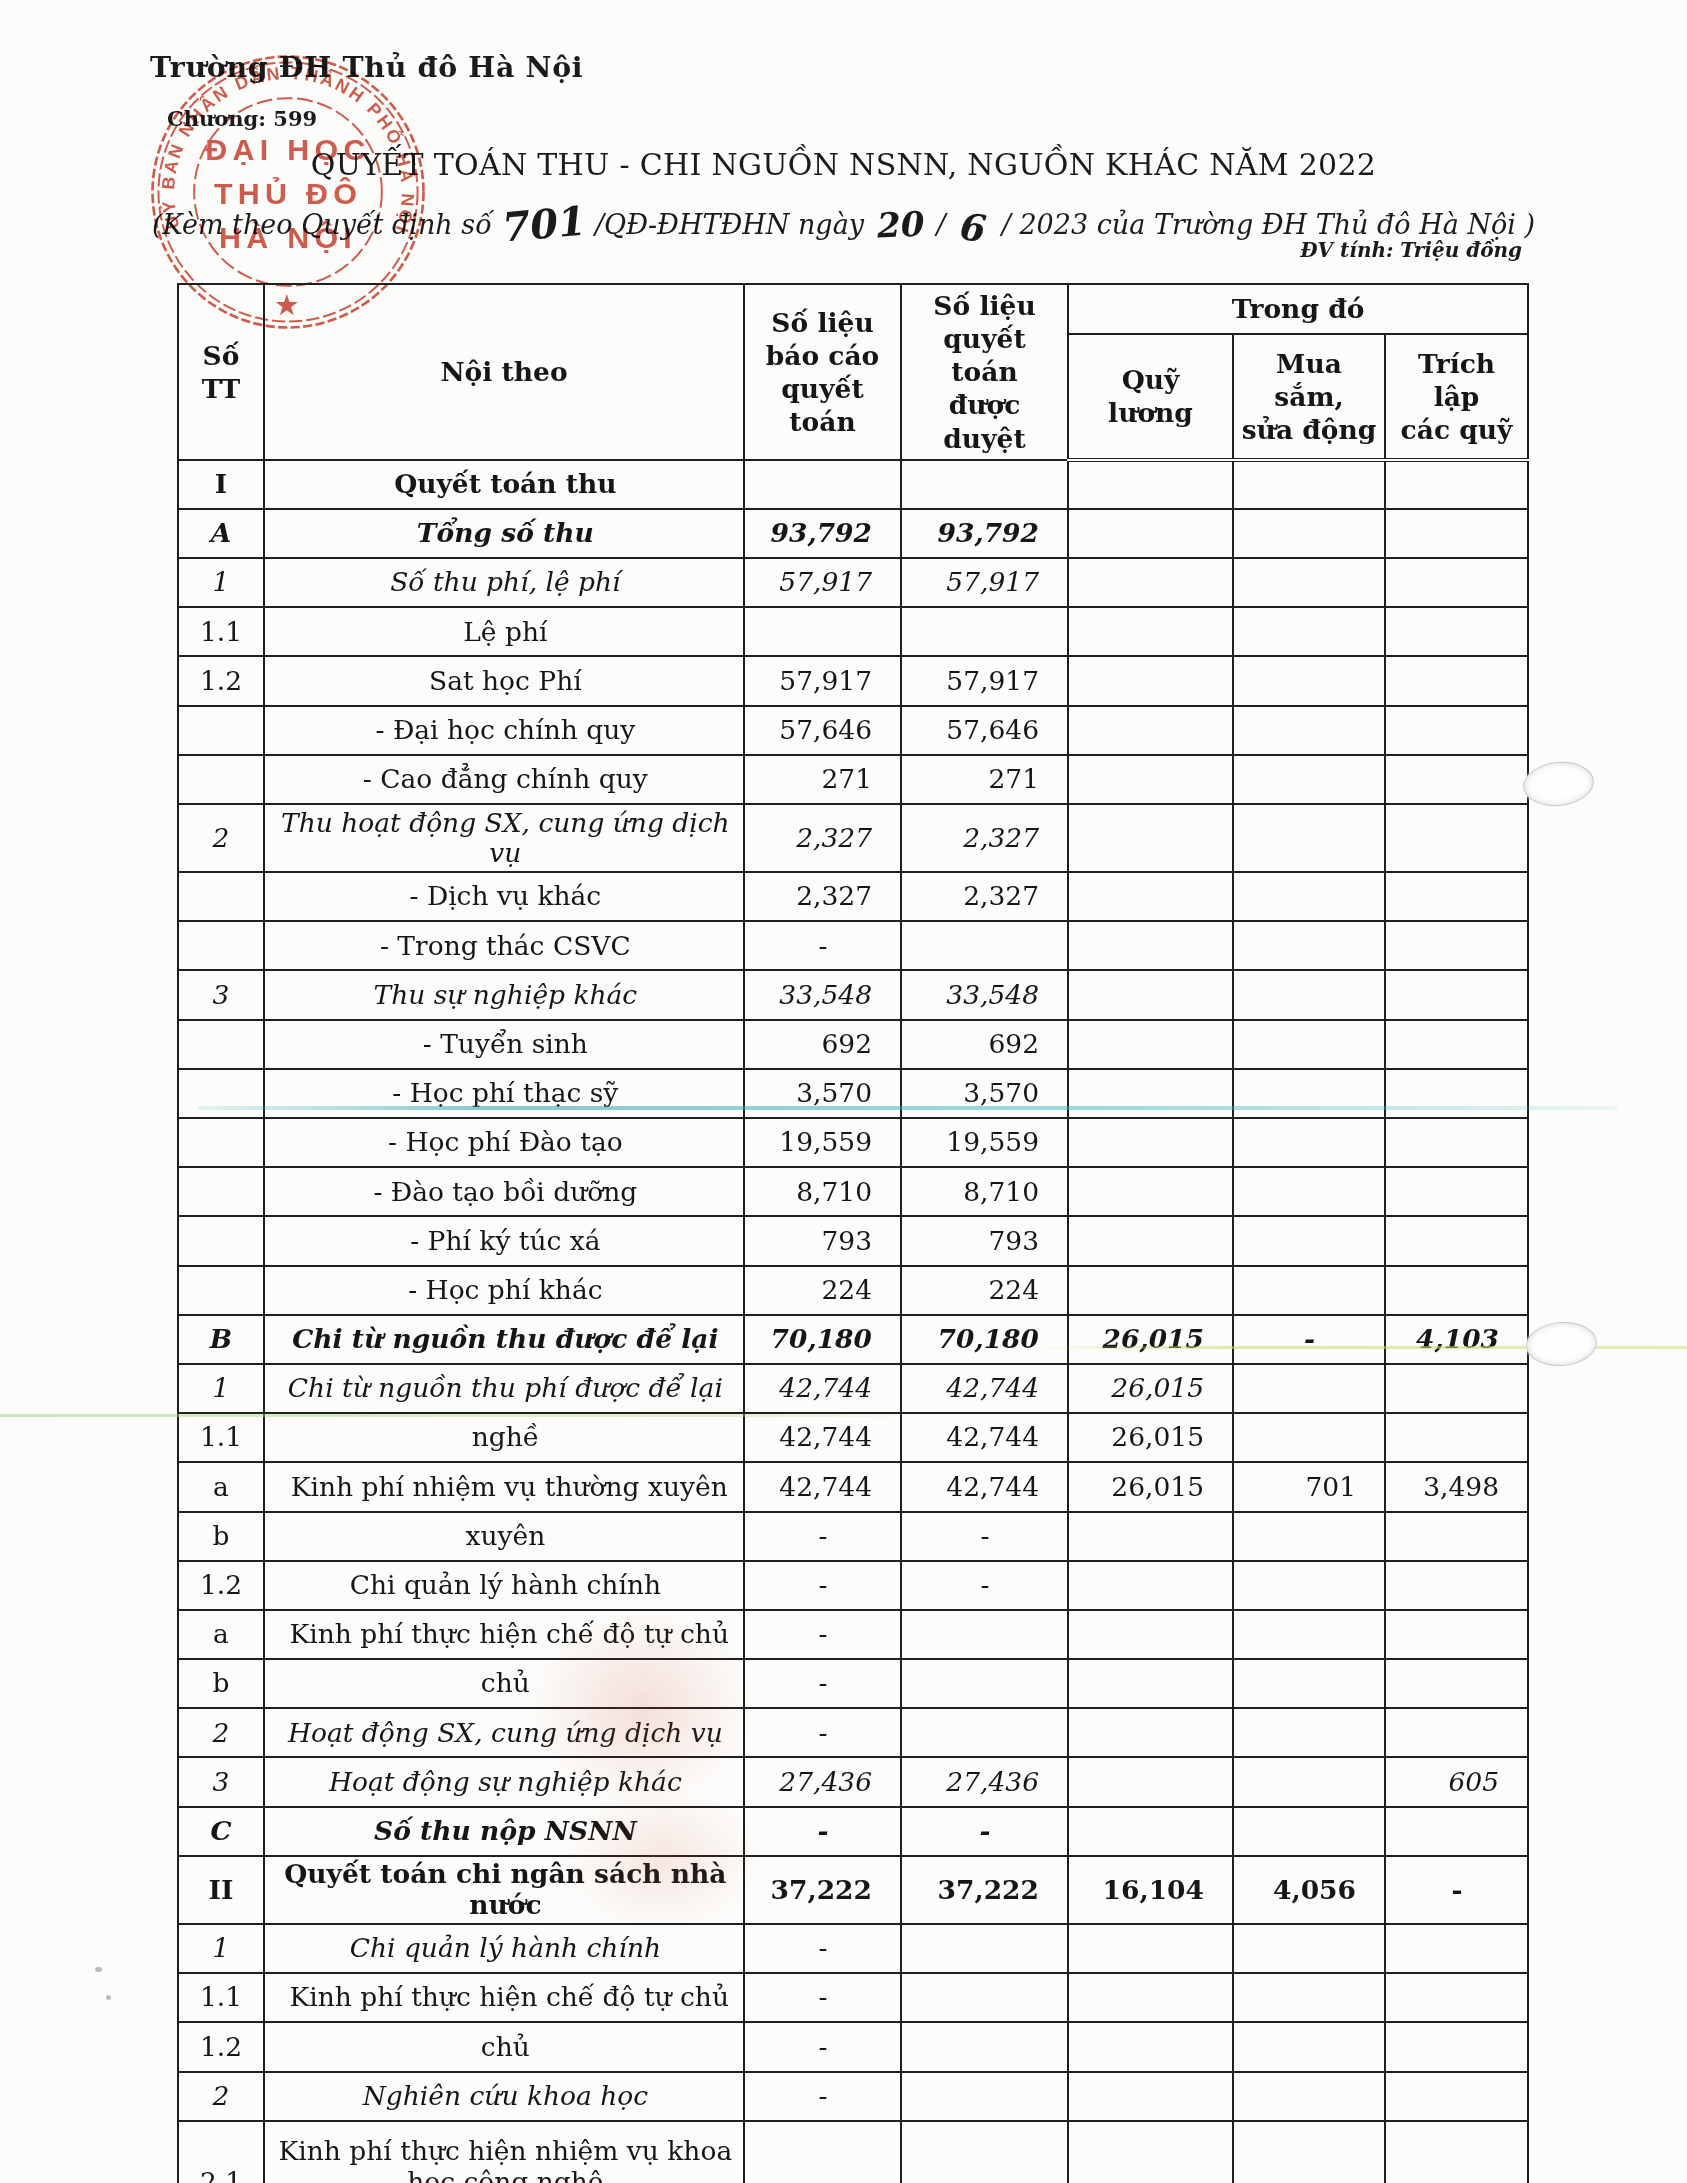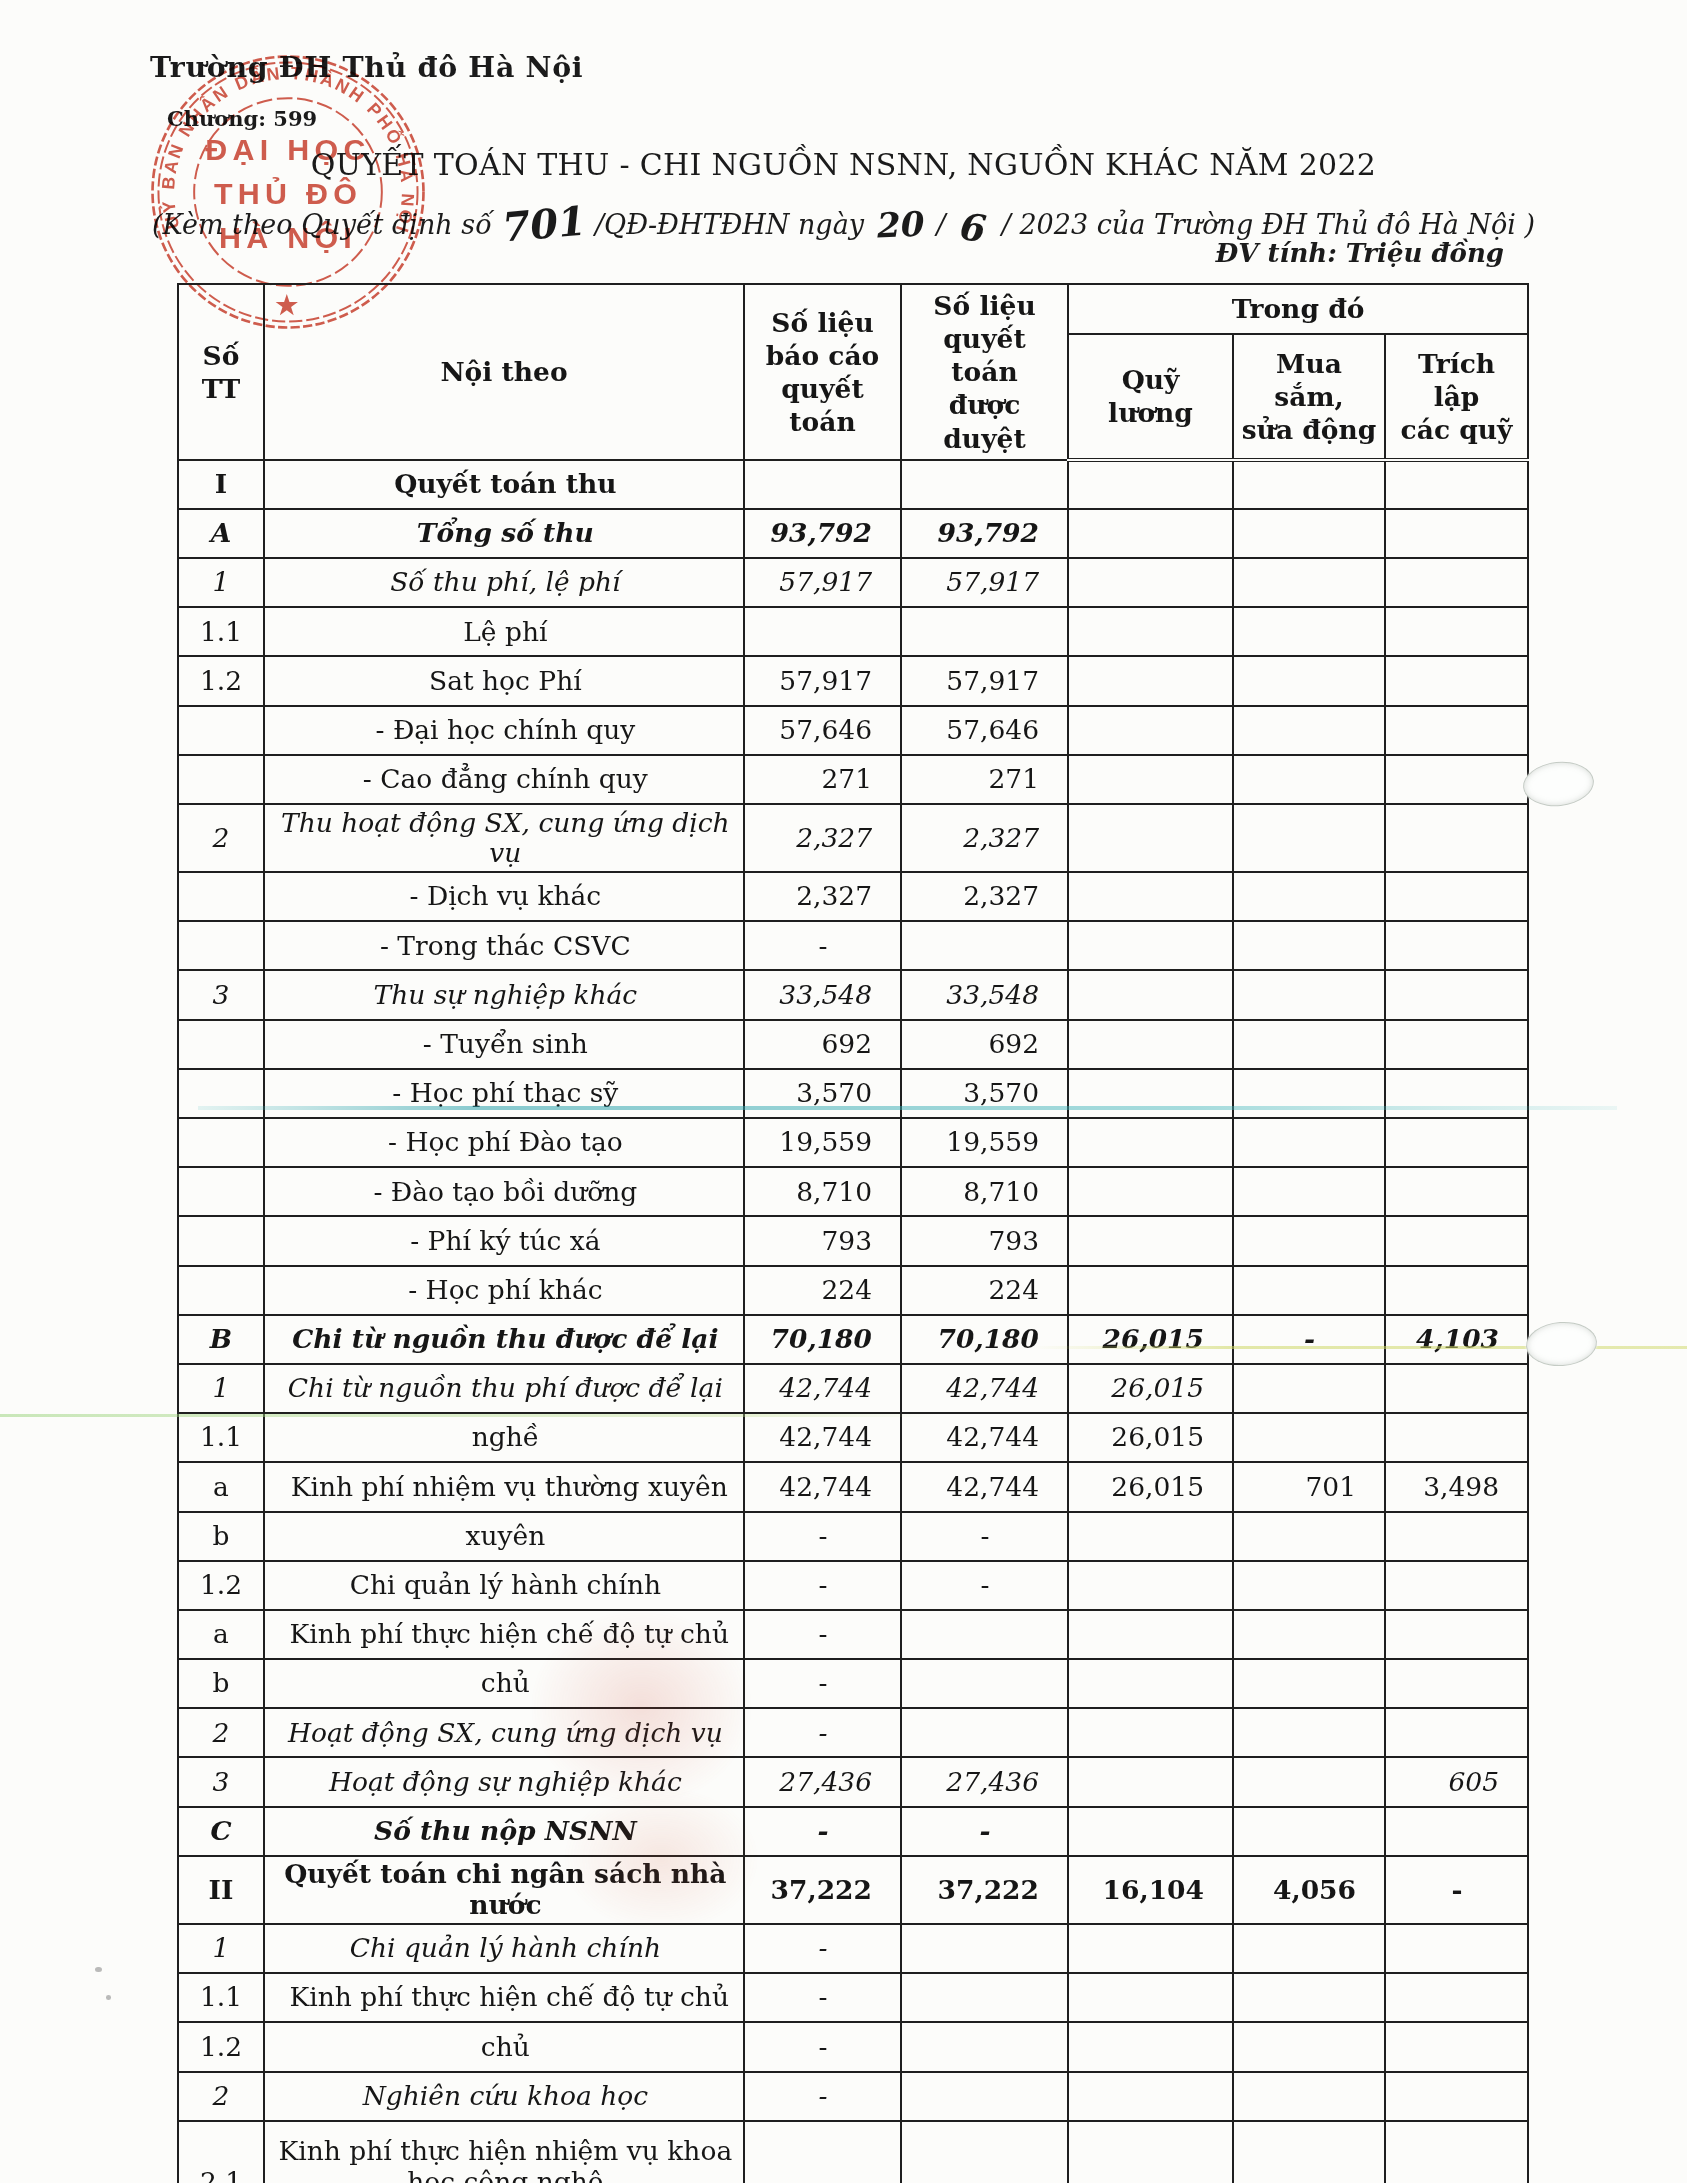--- a/index.html
+++ b/index.html
@@ -13,21 +13,21 @@
   }
   
   .org-name{position:absolute;left:150px;top:50px;font-size:28.4px;font-weight:bold;letter-spacing:0.7px;}
   .chapter{position:absolute;left:167px;top:106px;font-size:21px;font-weight:bold;}
   .doc-title{position:absolute;left:0;top:147px;width:100%;text-align:center;font-size:30px;font-weight:normal;letter-spacing:0.3px;}
   .decision{position:absolute;left:0;top:196px;width:100%;text-align:center;font-size:27px;font-style:italic;}
   .decision .hand{display:inline-block;font-weight:bold;font-style:italic;}
   .hand-no{font-size:40px;transform:rotate(-5deg) translateY(4px);margin:0 1.3px;}
   .hand-day{font-size:34px;transform:rotate(-2deg) translateY(2.6px);margin:0 4px;}
   .hand-month{font-size:37px;transform:rotate(7deg) translateY(6.6px);margin:0 6.6px;}
-  .unit-note{position:absolute;right:183px;top:238px;font-size:26px;font-style:italic;font-weight:bold;}
+  .unit-note{position:absolute;right:165px;top:238px;font-size:20px;font-style:italic;font-weight:bold;}
 
   
   .stamp{position:absolute;left:136px;top:40px;width:304px;height:304px;mix-blend-mode:multiply;opacity:0.9;pointer-events:none;}
   .stamp text{font-family:"Liberation Sans", sans-serif;}
 
   
   table.qt{
     position:absolute;left:177px;top:283px;
     width:1350px;border-collapse:collapse;table-layout:fixed;
     font-size:26.5px;color:#161616;

